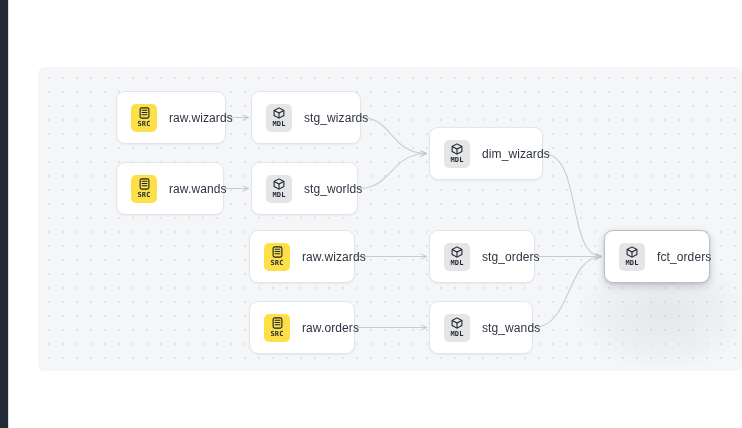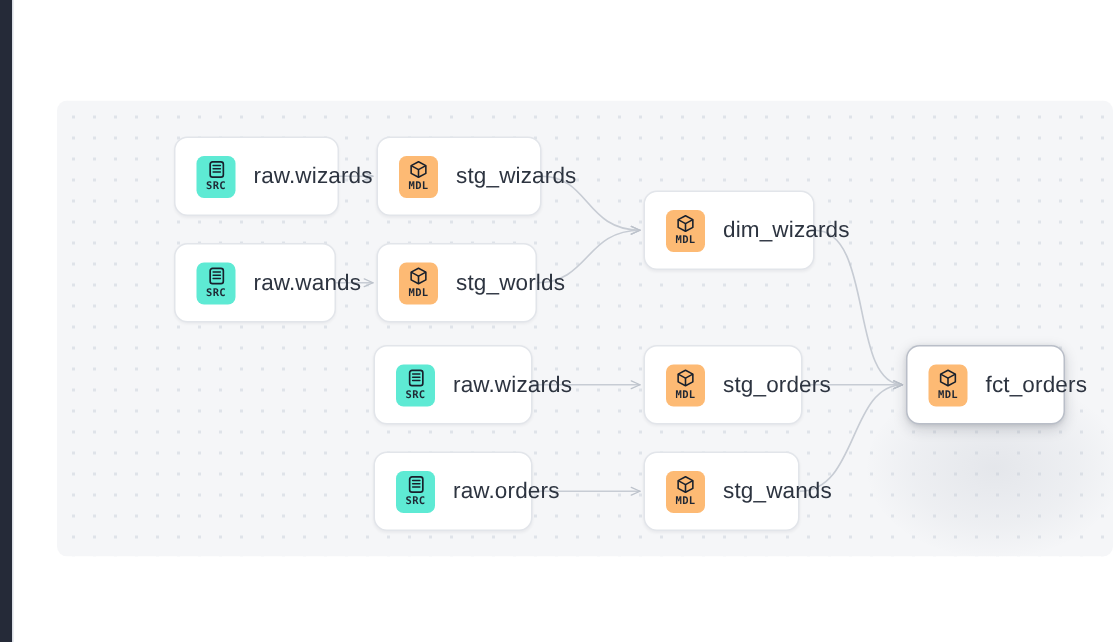--- a/index.html
+++ b/index.html
@@ -87,37 +87,37 @@
     flex: 0 0 auto;
     width: 26px;
     height: 28px;
     border-radius: 5px;
     display: flex;
     flex-direction: column;
     align-items: center;
     justify-content: center;
     margin-right: 12px;
   }
-  .badge.src { background: #5eead4; }
-  .badge.mdl { background: #fdba74; }
+  .badge.src { background: #fde047; }
+  .badge.mdl { background: #e5e5e5; }
 
   .badge svg { display: block; }
 
   .badge-text {
     font-family: "DejaVu Sans Mono", monospace;
     font-size: 7px;
     font-weight: 700;
     letter-spacing: 0.2px;
     color: #1f2734;
     line-height: 1;
     margin-top: 1.5px;
   }
 
   .node-label {
-    font-size: 15px;
+    font-size: 12px;
     color: #2d3440;
     white-space: nowrap;
     letter-spacing: 0.1px;
   }
 </style>
 </head>
 <body>
 
 <div id="app-rail"></div>
 <div id="app-rail-edge"></div>

